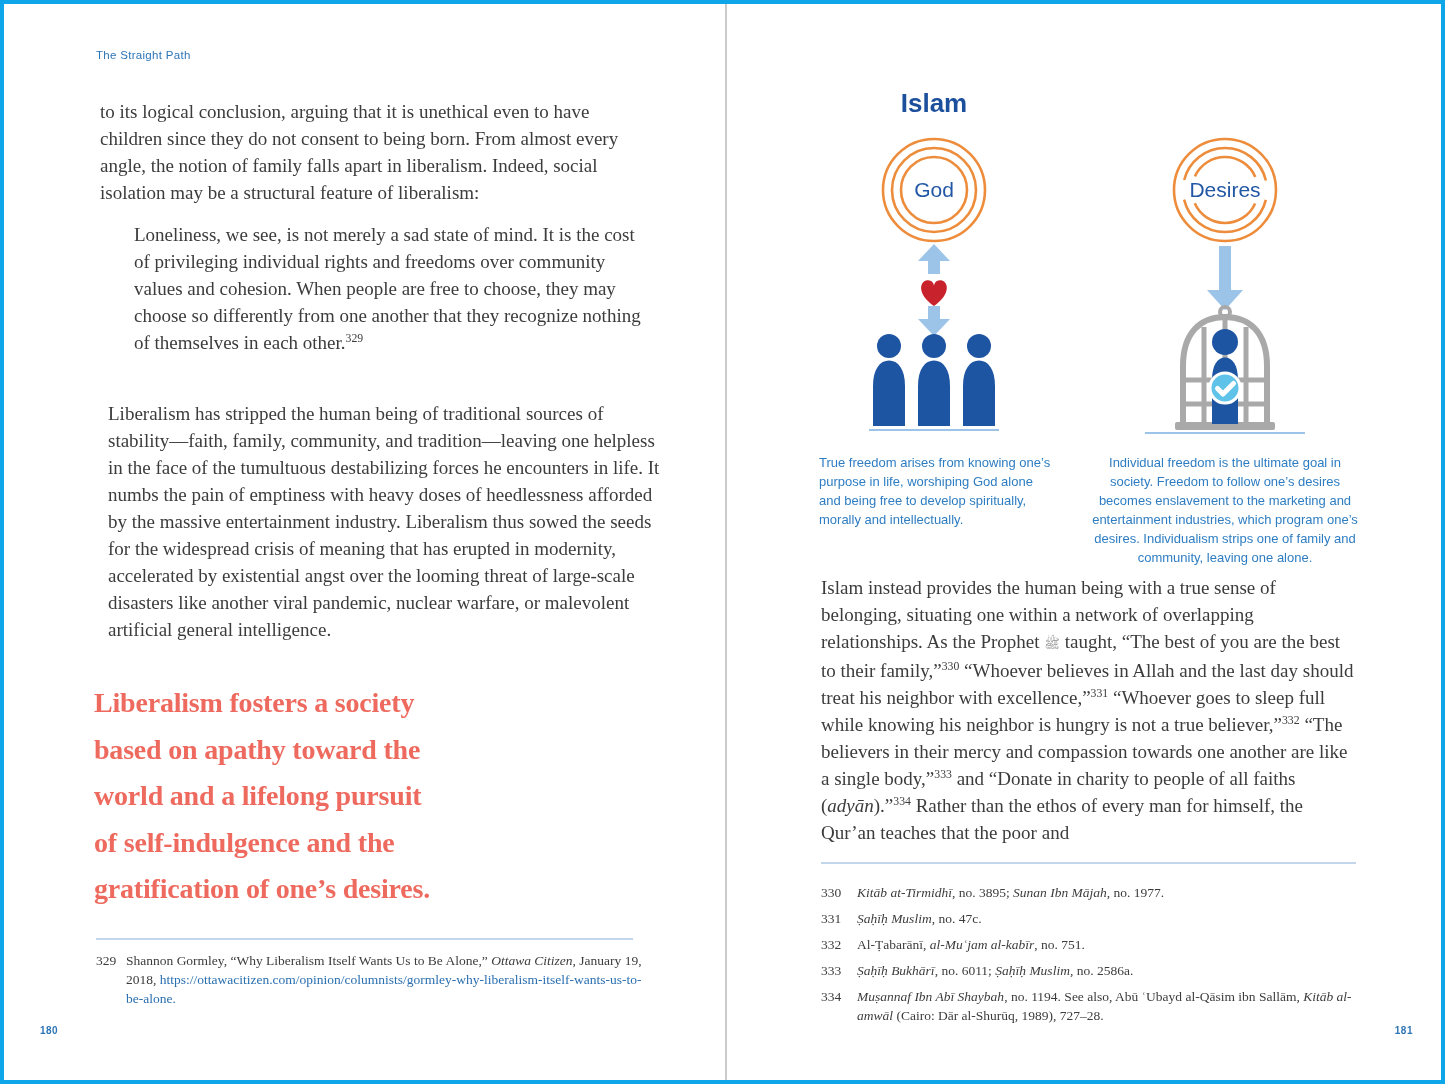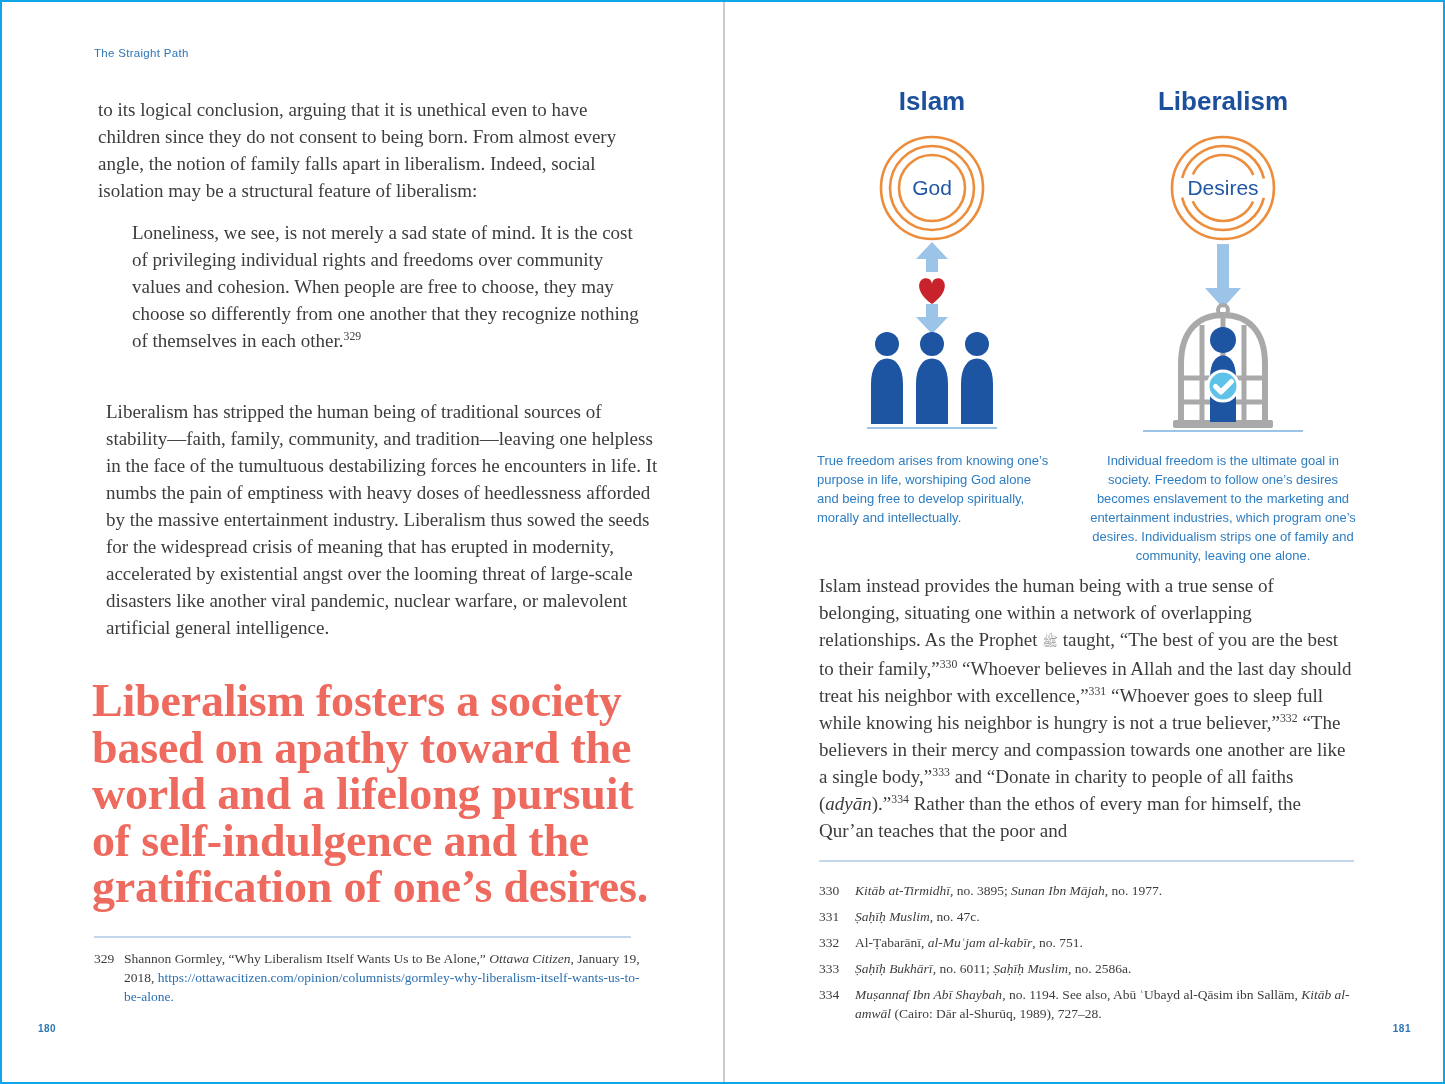--- a/index.html
+++ b/index.html
@@ -1,37 +1,37 @@
 <!DOCTYPE html>
 <html style="--body_text: #3c3c3c; --running_head_blue: #2e75b5; --page_number_blue: #2e75b5; --link_blue: #2a6fb0; --pullquote_coral: #ee6a5e; --heading_blue: #1c4f9c; --label_blue: #2257a5; --caption_blue: #2e7dc2; --orange_ring: #ed8d3c; --figure_blue: #1d55a3; --arrow_light_blue: #9cc3e8; --heart_red: #c8232c; --cage_gray: #a9a9a9; --check_blue: #5fc3e9; --rule_blue: #c3d6ec; --divider_gray: #cbcbcb;"><head>
 <meta charset="utf-8">
 <style>
   html,body{margin:0;padding:0;background:#fff;}
   .canvas{
     position:relative;width:1445px;height:1084px;background:#ffffff;
-    box-sizing:border-box;border:2px solid #0ea5e9;overflow:hidden;
+    box-sizing:border-box;border:4px solid #0ea5e9;overflow:hidden;
     font-family:"Liberation Serif","DejaVu Serif",serif;color:var(--body_text,#3c3c3c);
   }
   .page-divider{position:absolute;left:721px;top:0;width:2px;height:1084px;background:var(--divider_gray,#cbcbcb);}
 
   
   .body{font-size:19px;line-height:27px;color:var(--body_text);text-align:left;}
   sup{font-size:0.62em;line-height:0;vertical-align:super;}
   .it{font-style:italic;}
   .lnk{color:var(--link_blue,#2a6fb0);}
   .pbuh{font-size:13px;color:#8a8a8a;}
 
   .running-head{position:absolute;left:92px;top:45px;font-family:"Liberation Sans",sans-serif;
     font-size:11.5px;letter-spacing:.3px;color:var(--running_head_blue,#2e75b5);}
   .para1{position:absolute;left:92px;top:90px;width:548px;margin:4px;}
   .blockquote{position:absolute;left:130px;top:217px;width:507px;}
   .para2{position:absolute;left:92px;top:384px;width:552px;margin:12px;}
   .pullquote{position:absolute;left:90px;top:676px;width:610px;
     font-family:"Liberation Serif","DejaVu Serif",serif;font-weight:bold;
-    font-size:46px;line-height:46.5px;letter-spacing:-0.2px;color:var(--pullquote_coral,#ee6a5e);
+    font-size:28px;line-height:46.5px;letter-spacing:-0.2px;color:var(--pullquote_coral,#ee6a5e);
     white-space:pre-line;}
   .rule{position:absolute;height:2px;background:var(--rule_blue,#c3d6ec);}
   .rule-left{left:92px;top:934px;width:537px;}
   .rule-right{left:817px;top:858px;width:535px;}
   .footnote{display:flex;font-size:13.5px;line-height:19px;}
   .fn-left{position:absolute;left:92px;top:947px;width:548px;}
   .fn-num{flex:0 0 30px;}
   .fn-text{flex:1;}
   .footnotes-right{position:absolute;left:817px;top:879px;width:548px;}
   .footnotes-right .footnote{margin-bottom:7px;}
@@ -133,21 +133,20 @@
         <circle class="person" cx="20" cy="12" r="12"></circle>
         <path class="person" d="M4,92 L4,52 C4,35 11,26.5 20,26.5 C29,26.5 36,35 36,52 L36,92 Z"></path>
       </svg>
     </div>
     <div class="ground ground-islam"></div>
 
     <div class="dg-caption cap-left">True freedom arises from knowing one’s purpose in life, worshiping God alone and being free to develop spiritually, morally and intellectually.</div>
   </div>
 
   <div class="diagram-col col-lib">
-    <div class="dg-title">Liberalism</div>
 
     <div class="rings-wrap">
       <svg width="110" height="110" viewBox="0 0 110 110">
         <circle class="ring" cx="55" cy="55" r="51"></circle>
         <circle class="ring" cx="55" cy="55" r="42" stroke-dasharray="112 19.9" stroke-dashoffset="121.95"></circle>
         <circle class="ring" cx="55" cy="55" r="33" stroke-dasharray="76 27.67" stroke-dashoffset="89.8"></circle>
       </svg>
       <div class="ring-label">Desires</div>
     </div>
 

